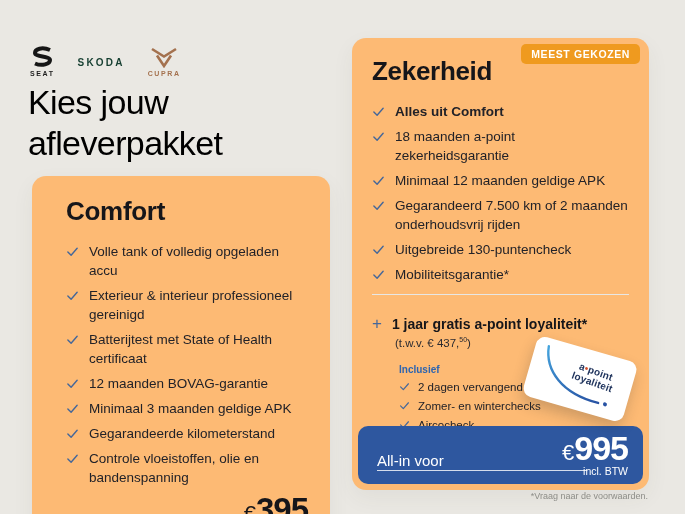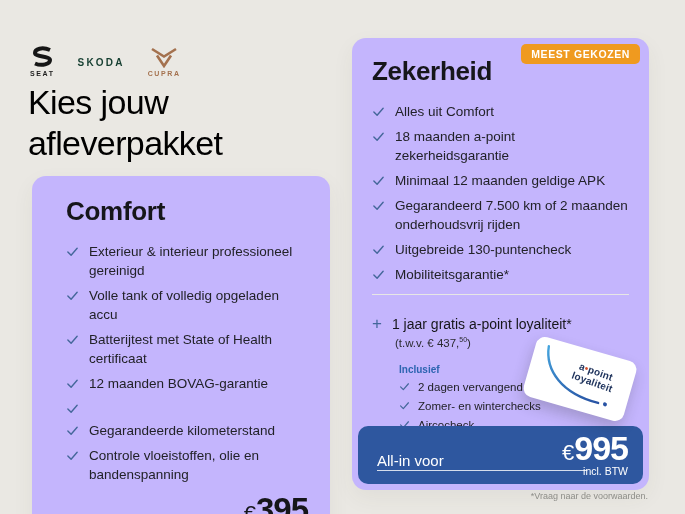--- a/index.html
+++ b/index.html
@@ -20,47 +20,47 @@
 
   
   .headline {
     position:absolute; left:28px; top:82px; width:290px;
     font-size:34px; line-height:41px; font-weight:500;
     letter-spacing:-0.6px; color:#000000; margin:0;
   }
 
   
   .card {
-    position:absolute; background:#c4b5fd; border-radius:14px;
+    position:absolute; background:#fdba74; border-radius:14px;
     box-sizing:border-box; box-shadow:0 8px 22px rgba(60,60,55,0.06);
   }
   .card-comfort { left:32px; top:176px; width:298px; height:380px; padding:20px 34px; }
   .card-zekerheid { left:352px; top:38px; width:297px; height:452px; padding:18px 20px; }
   .card h2 { margin:0; font-size:26px; font-weight:700; color:#16161a; letter-spacing:-0.3px; }
 
   .badge {
     position:absolute; top:6px; right:9px;
     background:#ef9a1f; color:#ffffff;
     font-size:10.5px; font-weight:700; letter-spacing:0.6px;
     padding:4px 10px; border-radius:5px;
   }
 
   ul.features { list-style:none; margin:15px 0 0 0; padding:0; }
   li.feature { display:flex; gap:10px; font-size:13.5px; line-height:19px; color:#222228; }
   .card-comfort li.feature { margin-bottom:6px; }
   .card-zekerheid li.feature { margin-bottom:6px; }
-  li.feature.bold { font-weight:400; }
+  li.feature.bold { font-weight:700; }
   .check { flex:0 0 auto; width:13px; height:13px; margin-top:3px; color:#44679a; }
 
   .divider { border:none; border-top:1px solid #e7e7e5; margin:10px 0 0 0; }
 
   
   .loyalty-line { display:flex; gap:10px; margin:20px 0 0 0; align-items:baseline; }
   .plus-icon { color:#44679a; font-size:17px; line-height:17px; font-weight:400; flex:0 0 auto; }
-  .loyalty-title { font-size:14px; font-weight:400; color:#16161a; }
+  .loyalty-title { font-size:14px; font-weight:700; color:#16161a; }
   .loyalty-value { font-size:11.5px; color:#2a2a30; margin-left:3px; white-space:nowrap; }
   .loyalty-value sup { font-size:7px; }
 
   .inclusief { margin:13px 0 5px 27px; color:#2c64b0; font-size:10px; font-weight:700; }
   ul.sub-features { list-style:none; margin:0 0 0 27px; padding:0; }
   li.sub-feature { display:flex; gap:8px; font-size:11.5px; line-height:15px; margin-bottom:4px; color:#222228; }
   li.sub-feature .check { width:11px; height:11px; margin-top:1px; }
 
   
   .loyalty-card {
@@ -126,44 +126,45 @@
 
   <h1 class="headline">Kies jouw afleverpakket</h1>
 
   <section class="card card-comfort">
     <h2>Comfort</h2>
     <ul class="features">
       <li class="feature">
         <svg class="check" viewBox="0 0 14 14">
             <path d="M2 7.5 L5.5 11 L12 3.5" fill="none" stroke="currentColor" stroke-width="1.5" stroke-linecap="round" stroke-linejoin="round"></path>
           </svg>
+        <span>Volle tank of volledig opgeladen accu</span>
+      </li>
+      <li class="feature">
+        <svg class="check" viewBox="0 0 14 14">
+            <path d="M2 7.5 L5.5 11 L12 3.5" fill="none" stroke="currentColor" stroke-width="1.5" stroke-linecap="round" stroke-linejoin="round"></path>
+          </svg>
         <span>Exterieur &amp; interieur professioneel gereinigd</span>
       </li>
       <li class="feature">
         <svg class="check" viewBox="0 0 14 14">
             <path d="M2 7.5 L5.5 11 L12 3.5" fill="none" stroke="currentColor" stroke-width="1.5" stroke-linecap="round" stroke-linejoin="round"></path>
           </svg>
-        <span>Volle tank of volledig opgeladen accu</span>
-      </li>
-      <li class="feature">
-        <svg class="check" viewBox="0 0 14 14">
-            <path d="M2 7.5 L5.5 11 L12 3.5" fill="none" stroke="currentColor" stroke-width="1.5" stroke-linecap="round" stroke-linejoin="round"></path>
-          </svg>
         <span>Batterijtest met State of Health certificaat</span>
       </li>
       <li class="feature">
         <svg class="check" viewBox="0 0 14 14">
             <path d="M2 7.5 L5.5 11 L12 3.5" fill="none" stroke="currentColor" stroke-width="1.5" stroke-linecap="round" stroke-linejoin="round"></path>
           </svg>
         <span>12 maanden BOVAG-garantie</span>
       </li>
       <li class="feature">
         <svg class="check" viewBox="0 0 14 14">
             <path d="M2 7.5 L5.5 11 L12 3.5" fill="none" stroke="currentColor" stroke-width="1.5" stroke-linecap="round" stroke-linejoin="round"></path>
           </svg>
+        <span>Minimaal 3 maanden geldige APK</span>
       </li>
       <li class="feature">
         <svg class="check" viewBox="0 0 14 14">
             <path d="M2 7.5 L5.5 11 L12 3.5" fill="none" stroke="currentColor" stroke-width="1.5" stroke-linecap="round" stroke-linejoin="round"></path>
           </svg>
         <span>Gegarandeerde kilometerstand</span>
       </li>
       <li class="feature">
         <svg class="check" viewBox="0 0 14 14">
             <path d="M2 7.5 L5.5 11 L12 3.5" fill="none" stroke="currentColor" stroke-width="1.5" stroke-linecap="round" stroke-linejoin="round"></path>

